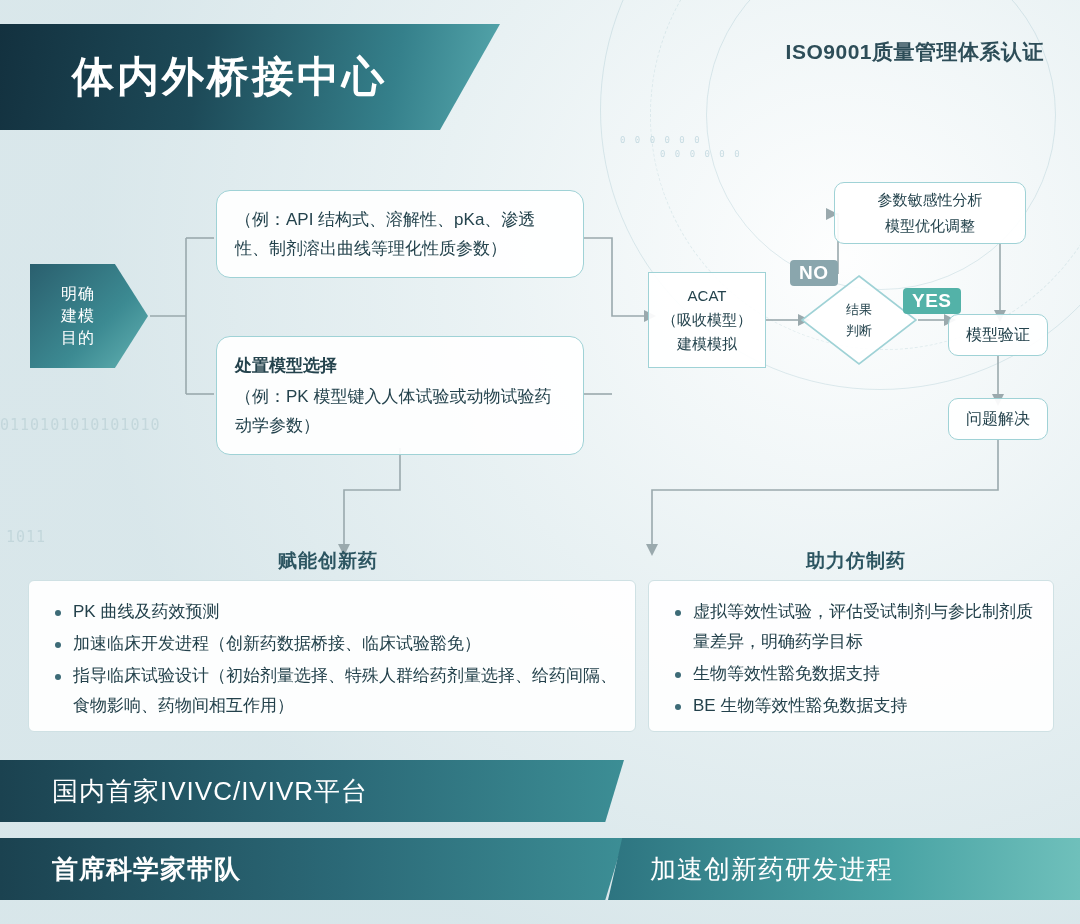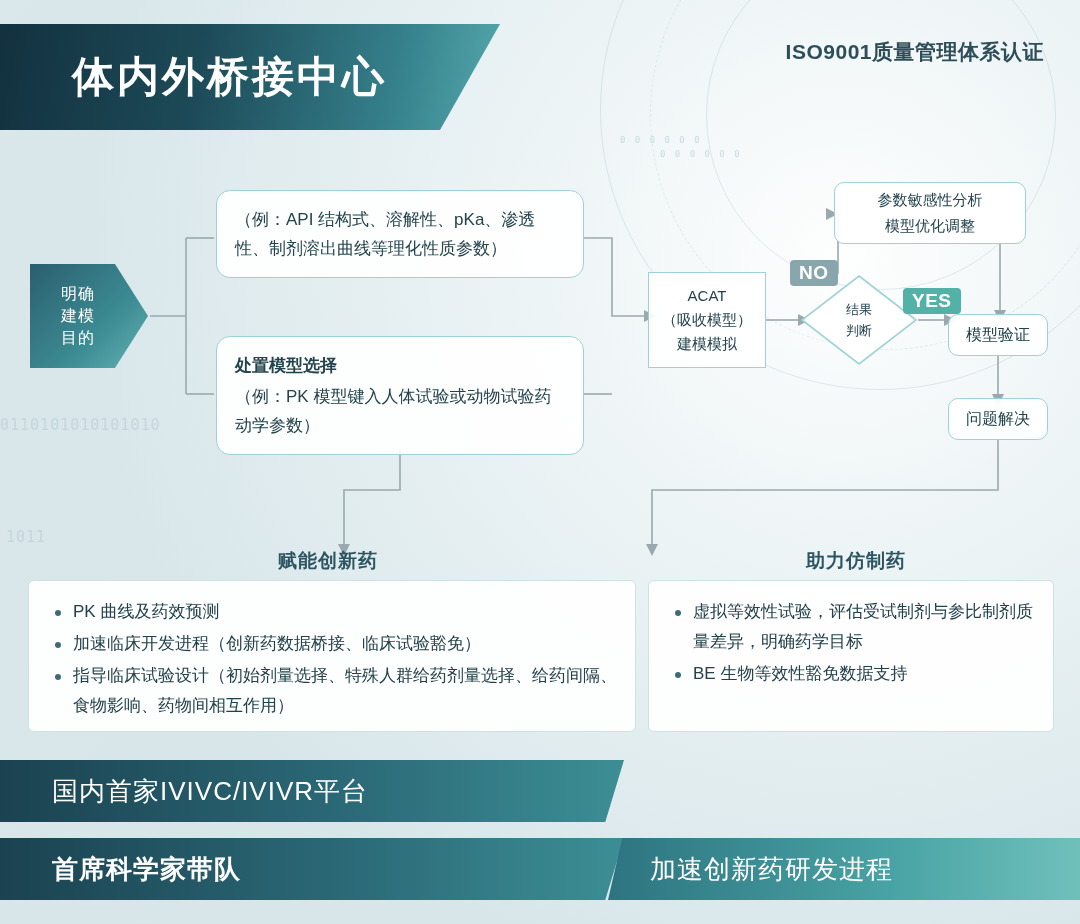--- a/index.html
+++ b/index.html
@@ -321,20 +321,21 @@
       <ul>
         <li>PK 曲线及药效预测</li>
         <li>加速临床开发进程（创新药数据桥接、临床试验豁免）</li>
         <li>指导临床试验设计（初始剂量选择、特殊人群给药剂量选择、给药间隔、食物影响、药物间相互作用）</li>
       </ul>
     </div>
 
     <div class="outcome" id="outcome-right">
       <ul>
         <li>虚拟等效性试验，评估受试制剂与参比制剂质量差异，明确药学目标</li>
+        <li>生物等效性豁免数据支持</li>
         <li>BE 生物等效性豁免数据支持</li>
       </ul>
     </div>
   </div>
 
   <div class="footer">
     <div class="fbar fbar-l1">
       <span>国内首家IVIVC/IVIVR平台</span>
     </div>
     <div class="fbar fbar-l2">

